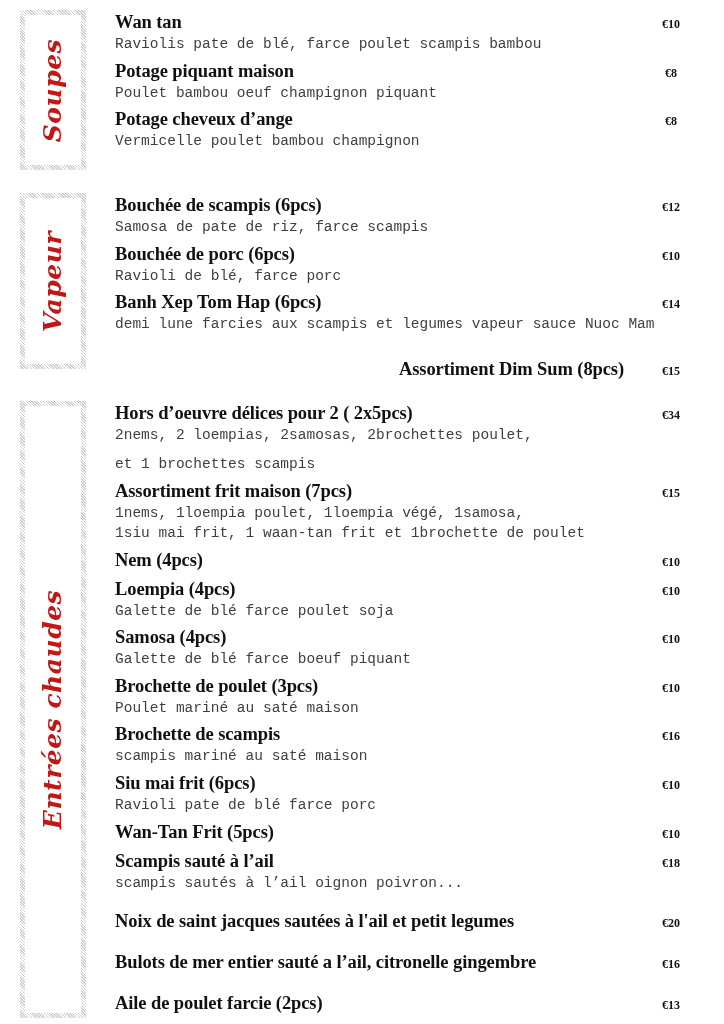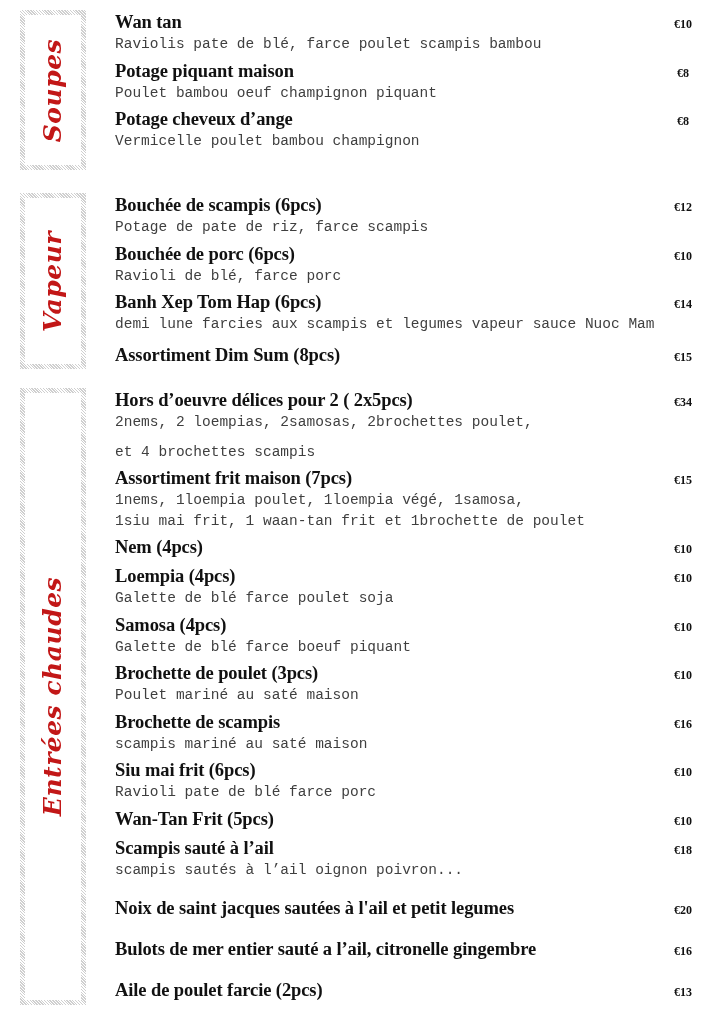--- a/index.html
+++ b/index.html
@@ -56,21 +56,21 @@
     font-style: italic;
     font-weight: 700;
     font-size: 25px;
     letter-spacing: 0.5px;
     line-height: 1;
   }
 
   .section-items {
     flex: 1 1 auto;
     padding-left: 29px;
-    padding-right: 4px;
+    padding-right: 16px;
     box-sizing: border-box;
   }
 
   
   .item {
     position: relative;
   }
   .item-head {
     display: flex;
     align-items: baseline;
@@ -107,21 +107,21 @@
   .item-desc.gap .desc-line + .desc-line { margin-top: 9px; }
 
   
   #section-soupes { margin-top: 10px; }
   #section-soupes .section-label-box { height: 160px; }
   #section-soupes .item + .item { margin-top: 4px; }
 
   #section-vapeur { margin-top: 23px; }
   #section-vapeur .section-label-box { height: 176px; }
   #section-vapeur .item + .item { margin-top: 4px; }
-  #section-vapeur .item:last-child .item-head { margin-top: 8px; }
+  #section-vapeur .item:last-child .item-head { margin-top: 22px; justify-content: flex-end; }
 
   #section-entrees { margin-top: 19px; }
   #section-entrees .section-label-box { height: 617px; }
   #section-entrees .item + .item { margin-top: 4px; }
   #section-entrees .item.spaced .item-head { margin-top: 16px; }
 
   .no-desc .item-head { margin-bottom: 0; }
 </style>
 </head>
 <body>
@@ -165,21 +165,21 @@
       <div class="section-label-box">
         <div class="section-label">Vapeur</div>
       </div>
       <div class="section-items">
         <div class="item">
           <div class="item-head">
             <div class="item-name">Bouchée de scampis (6pcs)</div>
             <div class="item-price">€12</div>
           </div>
           <div class="item-desc">
-            <span class="desc-line">Potage de pate de riz, farce scampis</span>
+            <span class="desc-line">Samosa de pate de riz, farce scampis</span>
           </div>
         </div>
         <div class="item">
           <div class="item-head">
             <div class="item-name">Bouchée de porc (6pcs)</div>
             <div class="item-price">€10</div>
           </div>
           <div class="item-desc">
             <span class="desc-line">Ravioli de blé, farce porc</span>
           </div>
@@ -206,21 +206,21 @@
         <div class="section-label">Entrées chaudes</div>
       </div>
       <div class="section-items">
         <div class="item">
           <div class="item-head">
             <div class="item-name">Hors d’oeuvre délices pour 2 ( 2x5pcs)</div>
             <div class="item-price">€34</div>
           </div>
           <div class="item-desc gap">
             <span class="desc-line">2nems, 2 loempias, 2samosas, 2brochettes poulet,</span>
-            <span class="desc-line">et 4 brochettes scampis</span>
+            <span class="desc-line">et 1 brochettes scampis</span>
           </div>
         </div>
         <div class="item">
           <div class="item-head">
             <div class="item-name">Assortiment frit maison  (7pcs)</div>
             <div class="item-price">€15</div>
           </div>
           <div class="item-desc">
             <span class="desc-line">1nems, 1loempia poulet, 1loempia végé, 1samosa,</span>
             <span class="desc-line">1siu mai frit, 1 waan-tan frit  et 1brochette de poulet</span>

